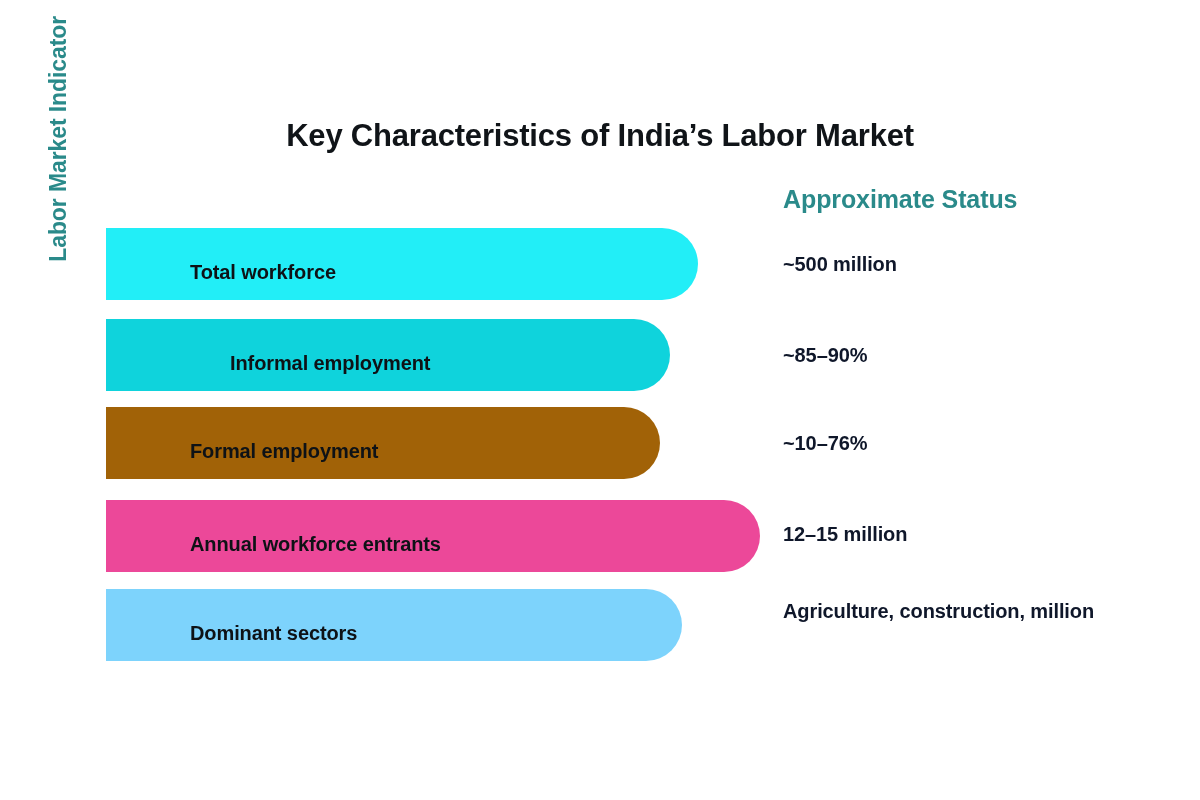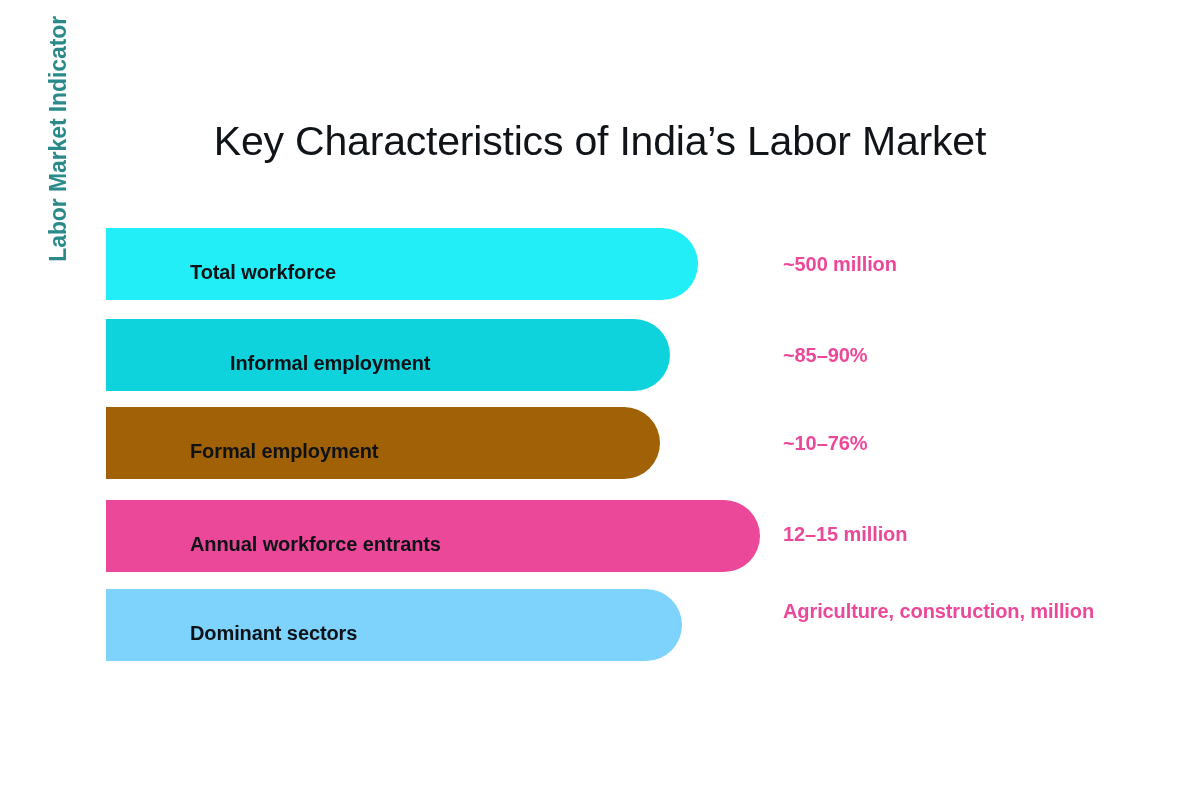--- a/index.html
+++ b/index.html
@@ -20,22 +20,22 @@
     inset: 0;
   }
 
   
   .chart-title {
     position: absolute;
     left: 0;
     top: 118px;
     width: 1200px;
     text-align: center;
-    font-size: 41px;
-    font-weight: normal;
+    font-size: 31px;
+    font-weight: bold;
     color: #101418;
     letter-spacing: -0.2px;
     white-space: nowrap;
   }
 
   
   .y-axis-label {
     position: absolute;
     left: 38px;
     top: 228px;
@@ -102,36 +102,37 @@
     white-space: nowrap;
     margin-top: 16px;
   }
 
   .status-value {
     position: absolute;
     left: 783px;
     width: 400px;
     font-size: 20px;
     font-weight: bold;
-    color: #ec4899;
+    color: #0f172a;
     letter-spacing: -0.1px;
     line-height: 29px;
   }
 </style>
 </head>
 <body>
 
 <div id="chart-root">
 
   <div class="chart-title">Key Characteristics of India’s Labor Market</div>
 
   <div class="y-axis-label">
     <span class="y-axis-label-inner">Labor Market Indicator</span>
   </div>
 
+  <div class="status-header">Approximate Status</div>
 
   <div class="bars-layer">
 
     <div class="bar-row" style="top:228px;">
       <div class="bar" style="top:0; width:592px; background:#22EEF7;">
         <span class="bar-label">Total workforce</span>
       </div>
       <div class="status-value" style="top:22px;">~500 million</div>
     </div>
 

